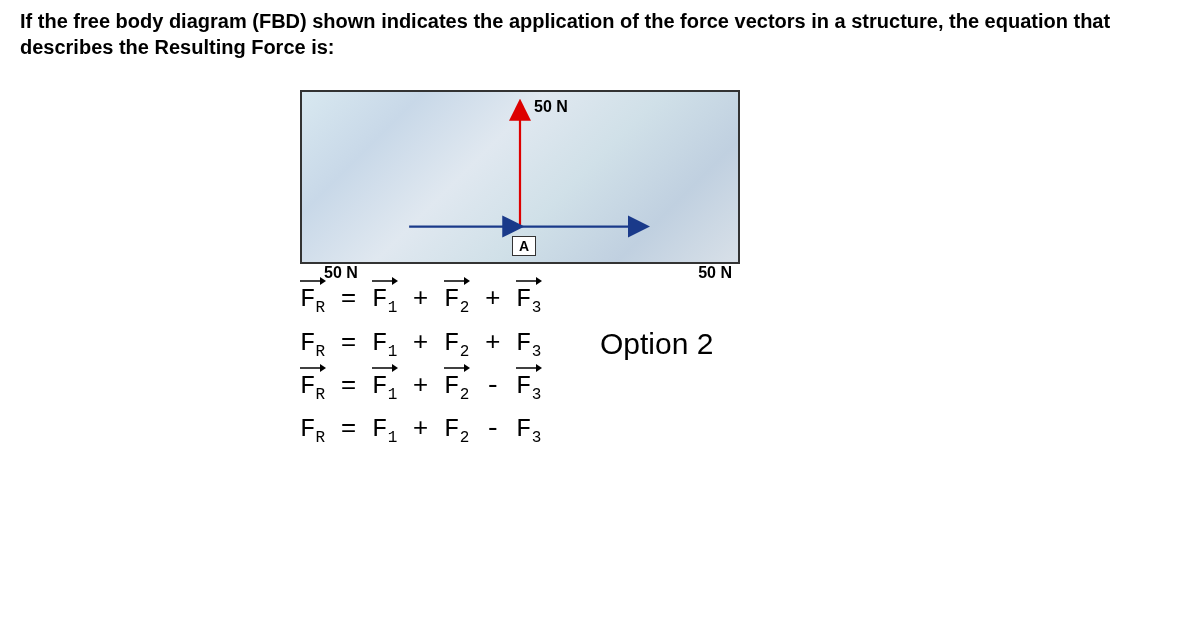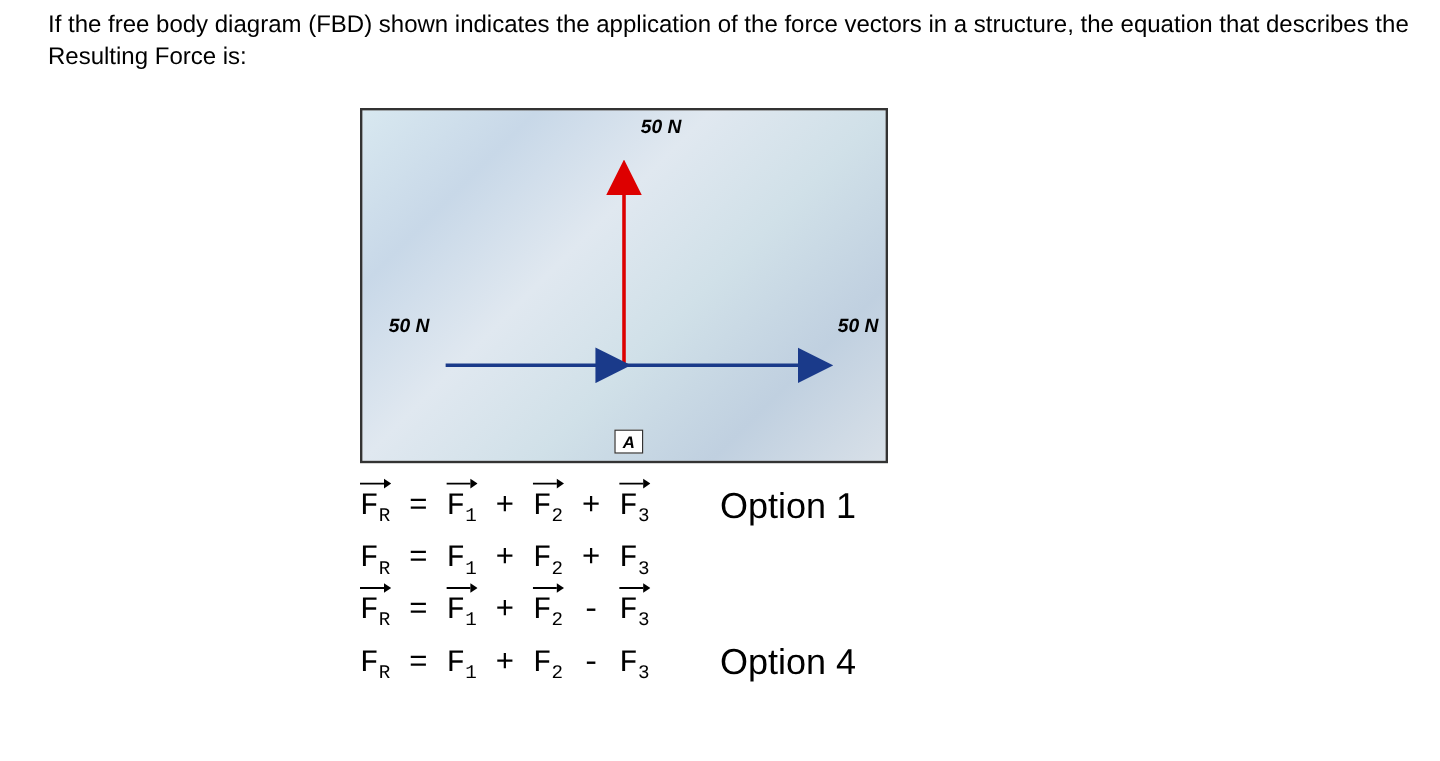--- a/index.html
+++ b/index.html
@@ -4,37 +4,35 @@
   <style>
     * { margin: 0; padding: 0; box-sizing: border-box; }
     body {
       font-family: Arial, sans-serif;
       background: #fff;
       padding: 8px 20px;
       width: 1200px;
     }
     .question-text {
       font-size: 20px;
-      font-weight: normal;
+      font-weight: bold;
       line-height: 1.3;
       margin-bottom: 30px;
-      margin-left: 20px;
     }
     .diagram-container {
       margin-left: 280px;
       margin-bottom: 20px;
     }
     .diagram {
       border: 2px solid #333;
       width: 440px;
-      height: 296px;
+      height: 174px;
       position: relative;
       background: linear-gradient(135deg, #d8e8f0 0%, #c8d8e8 20%, #e0e8f0 40%, #d0e0e8 60%, #c0d0e0 80%, #d8e0e8 100%);
       overflow: visible;
-      font-style: italic;
     }
     .diagram svg {
       position: absolute;
       top: 0;
       left: 0;
       width: 100%;
       height: 100%;
       overflow: visible;
     }
     .force-label {
@@ -135,27 +133,27 @@
             <line x1="0" y1="5" x2="20" y2="5" stroke="#000" stroke-width="1.5"></line>
             <path d="M20,1 L26,5 L20,9 Z" fill="#000"></path>
           </svg><span>F</span><sub>1</sub></span><span> + </span><span class="vector-group"><svg class="vector-arrow" viewBox="0 0 26 10">
             <line x1="0" y1="5" x2="20" y2="5" stroke="#000" stroke-width="1.5"></line>
             <path d="M20,1 L26,5 L20,9 Z" fill="#000"></path>
           </svg><span>F</span><sub>2</sub></span><span> + </span><span class="vector-group"><svg class="vector-arrow" viewBox="0 0 26 10">
             <line x1="0" y1="5" x2="20" y2="5" stroke="#000" stroke-width="1.5"></line>
             <path d="M20,1 L26,5 L20,9 Z" fill="#000"></path>
           </svg><span>F</span><sub>3</sub></span>
     </div>
-    <div class="option-label">Option 1</div>
   </div>
 
   <div class="option-row">
     <div class="equation">
       <span>F</span><sub>R</sub><span> = </span><span>F</span><sub>1</sub><span> + </span><span>F</span><sub>2</sub><span> + </span><span>F</span><sub>3</sub>
     </div>
+    <div class="option-label">Option 2</div>
   </div>
 
   <div class="option-row">
     <div class="equation">
       <span class="vector-group"><svg class="vector-arrow" viewBox="0 0 26 10">
             <line x1="0" y1="5" x2="20" y2="5" stroke="#000" stroke-width="1.5"></line>
             <path d="M20,1 L26,5 L20,9 Z" fill="#000"></path>
           </svg><span>F</span><sub>R</sub></span><span> = </span><span class="vector-group"><svg class="vector-arrow" viewBox="0 0 26 10">
             <line x1="0" y1="5" x2="20" y2="5" stroke="#000" stroke-width="1.5"></line>
             <path d="M20,1 L26,5 L20,9 Z" fill="#000"></path>
@@ -166,16 +164,15 @@
             <line x1="0" y1="5" x2="20" y2="5" stroke="#000" stroke-width="1.5"></line>
             <path d="M20,1 L26,5 L20,9 Z" fill="#000"></path>
           </svg><span>F</span><sub>3</sub></span>
     </div>
   </div>
 
   <div class="option-row">
     <div class="equation">
       <span>F</span><sub>R</sub><span> = </span><span>F</span><sub>1</sub><span> + </span><span>F</span><sub>2</sub><span> - </span><span>F</span><sub>3</sub>
     </div>
-    <div class="option-label">Option 4</div>
   </div>
 
 </div>
 
 </body></html>

